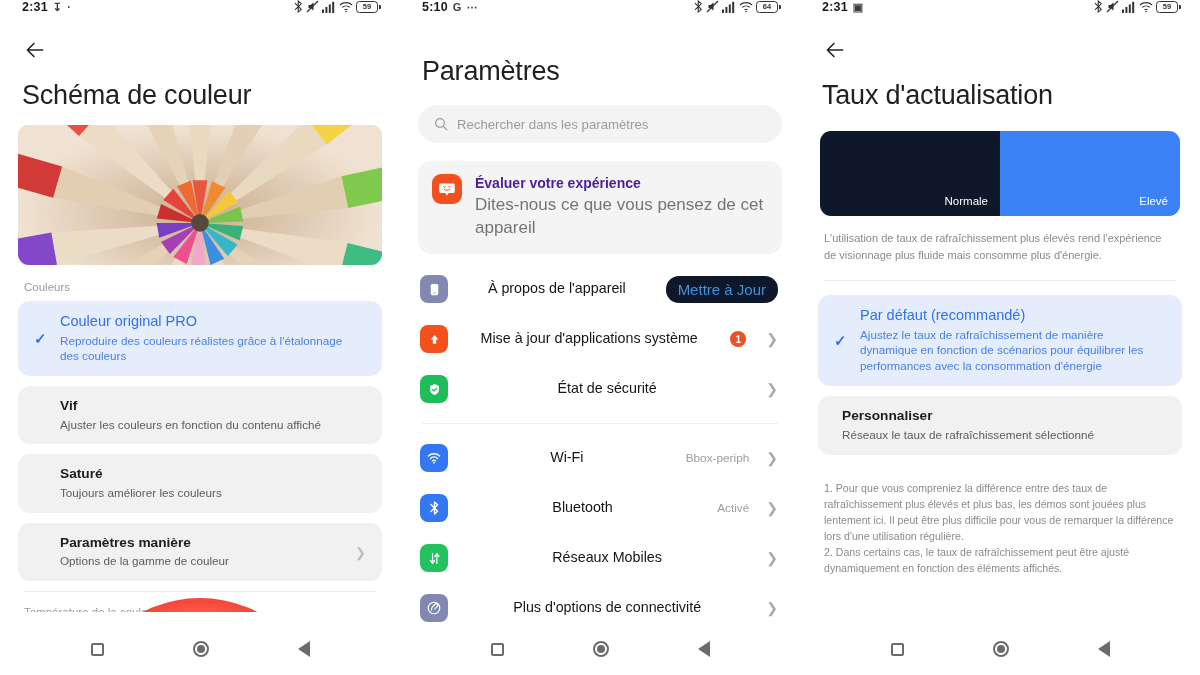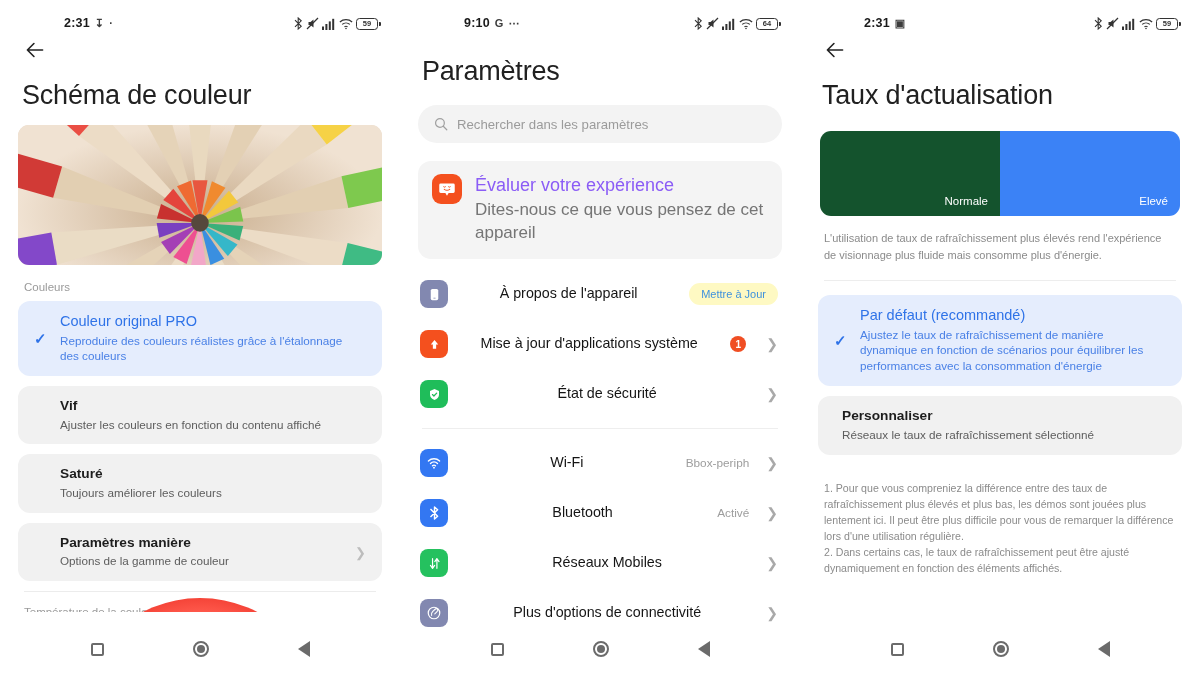--- a/index.html
+++ b/index.html
@@ -7,22 +7,22 @@
     width: 1200px; height: 675px;
     background: #ffffff;
     font-family: "Liberation Sans", sans-serif;
     overflow: hidden;
   }
   .screens { display: flex; width: 1200px; height: 675px; }
   .screen { position: relative; width: 400px; height: 675px; background: #fff; overflow: hidden; }
 
   
   .statusbar {
-    height: 30px; display: flex; align-items: flex-end;
-    padding: 0 22px 0 22px; justify-content: space-between; margin-left: 42px;
+    height: 30px; display: flex; align-items: flex-start;
+    padding: 0 22px 0 22px; justify-content: space-between;
   }
   .sb-left { display: flex; align-items: center; gap: 5px; font-size: 12.5px; color: #1a1a1a; font-weight: 600; letter-spacing: .2px;}
   .sb-left .sb-glyph { font-size: 11px; color: #3c3c3c; }
   .sb-right { display: flex; align-items: center; gap: 3px; }
   .sb-right svg { display: block; }
   .batt { position: relative; width: 22px; height: 12px; border: 1.4px solid #333; border-radius: 3.5px; display: flex; align-items: center; justify-content: center; }
   .batt:after { content: ""; position: absolute; right: -3.5px; top: 3.5px; width: 2px; height: 4px; background: #333; border-radius: 0 1px 1px 0;}
   .batt span { font-size: 7.5px; color: #333; font-weight: 700; line-height: 1; }
 
   
@@ -73,31 +73,31 @@
   .search {
     margin: 4px 18px 0 18px; height: 38px; border-radius: 19px;
     background: #f3f3f3; display: flex; align-items: center; gap: 9px;
     padding: 0 16px;
   }
   .search-text { font-size: 13.2px; color: #9b9b9b; }
   .feedback-card {
     margin: 18px 18px 0 18px; background: #f4f4f4; border-radius: 13px;
     padding: 13px 16px 14px 14px; display: flex; gap: 13px; align-items: flex-start;
   }
-  .fb-text-title { font-size: 18px; color: #8b5cf6; font-weight: 400; line-height: 1.3; }
+  .fb-text-title { font-size: 14px; color: #4c1d95; font-weight: 700; line-height: 1.3; }
   .fb-text-sub { font-size: 17px; color: #757575; line-height: 1.35; margin-top: 2px; }
   .srow {
     display: flex; align-items: center; gap: 14px;
     padding: 11px 22px 11px 20px; min-height: 48px;
   }
   .srow .label { font-size: 14.3px; color: #151515; flex: 1; line-height: 1.25; text-align: center; }
   .srow .value { font-size: 11.8px; color: #9d9d9d; margin-right: 3px; }
   .srow .chev { color: #a9a9a9; font-size: 14px; }
   .pill {
-    background: #fef9c3; color: #3f92dd; font-size: 11px;
+    background: #0f172a; color: #3f92dd; font-size: 15px;
     border-radius: 13px; padding: 5px 12px; white-space: nowrap; text-align: center;
   }
   .badge {
     background: #f04e23; color: #fff; font-size: 10px; font-weight: 700;
     width: 16px; height: 16px; border-radius: 50%;
     display: inline-flex; align-items: center; justify-content: center; margin-right: 6px;
   }
   .divider2 { height: 1px; background: #eeeeee; margin: 9px 22px 9px 22px; }
   .app-icon { width: 28px; height: 28px; border-radius: 8px; flex: none; display:flex; align-items:center; justify-content:center; }
 
@@ -298,21 +298,21 @@
       <div class="nav-home">
           <i></i>
         </div>
       <div class="nav-back"></div>
     </div>
   </div>
 
   <div class="screen">
     <div class="statusbar">
       <div class="sb-left">
-        <span>9:10</span>
+        <span>5:10</span>
         <span class="sb-glyph" style="font-weight:700">G</span>
         <span class="sb-glyph">⋯</span>
       </div>
       <div class="sb-right">
         <svg width="9" height="13" viewBox="0 0 9 13">
             <path d="M1 3.2 L7.2 9.3 L4.2 12 V1 L7.2 3.8 L1 9.8" fill="none" stroke="#333" stroke-width="1.1"></path>
           </svg>
         <svg width="13" height="13" viewBox="0 0 13 13">
             <path d="M2.5 5h2l3-2.5v8L4.5 8h-2z" fill="#333"></path>
             <path d="M1 12 L12 1" stroke="#333" stroke-width="1.2"></path>
@@ -483,21 +483,21 @@
 
     <div class="backbar">
       <svg class="back-arrow" viewBox="0 0 24 24">
           <path d="M19 12H5M5 12l6-6M5 12l6 6" fill="none" stroke="#222" stroke-width="1.5" stroke-linecap="round" stroke-linejoin="round"></path>
         </svg>
     </div>
 
     <div class="page-title">Taux d'actualisation</div>
 
     <div class="demobar">
-      <div class="demo-seg left" style="background:#14532d;">
+      <div class="demo-seg left" style="background:#0f172a;">
         <span>Normale</span>
       </div>
       <div class="demo-seg right" style="background:#3b82f6;">
         <span>Elevé</span>
       </div>
     </div>
 
     <div class="note">L'utilisation de taux de rafraîchissement plus élevés rend l'expérience de visionnage plus fluide mais consomme plus d'énergie.</div>
 
     <div class="hr3"></div>

